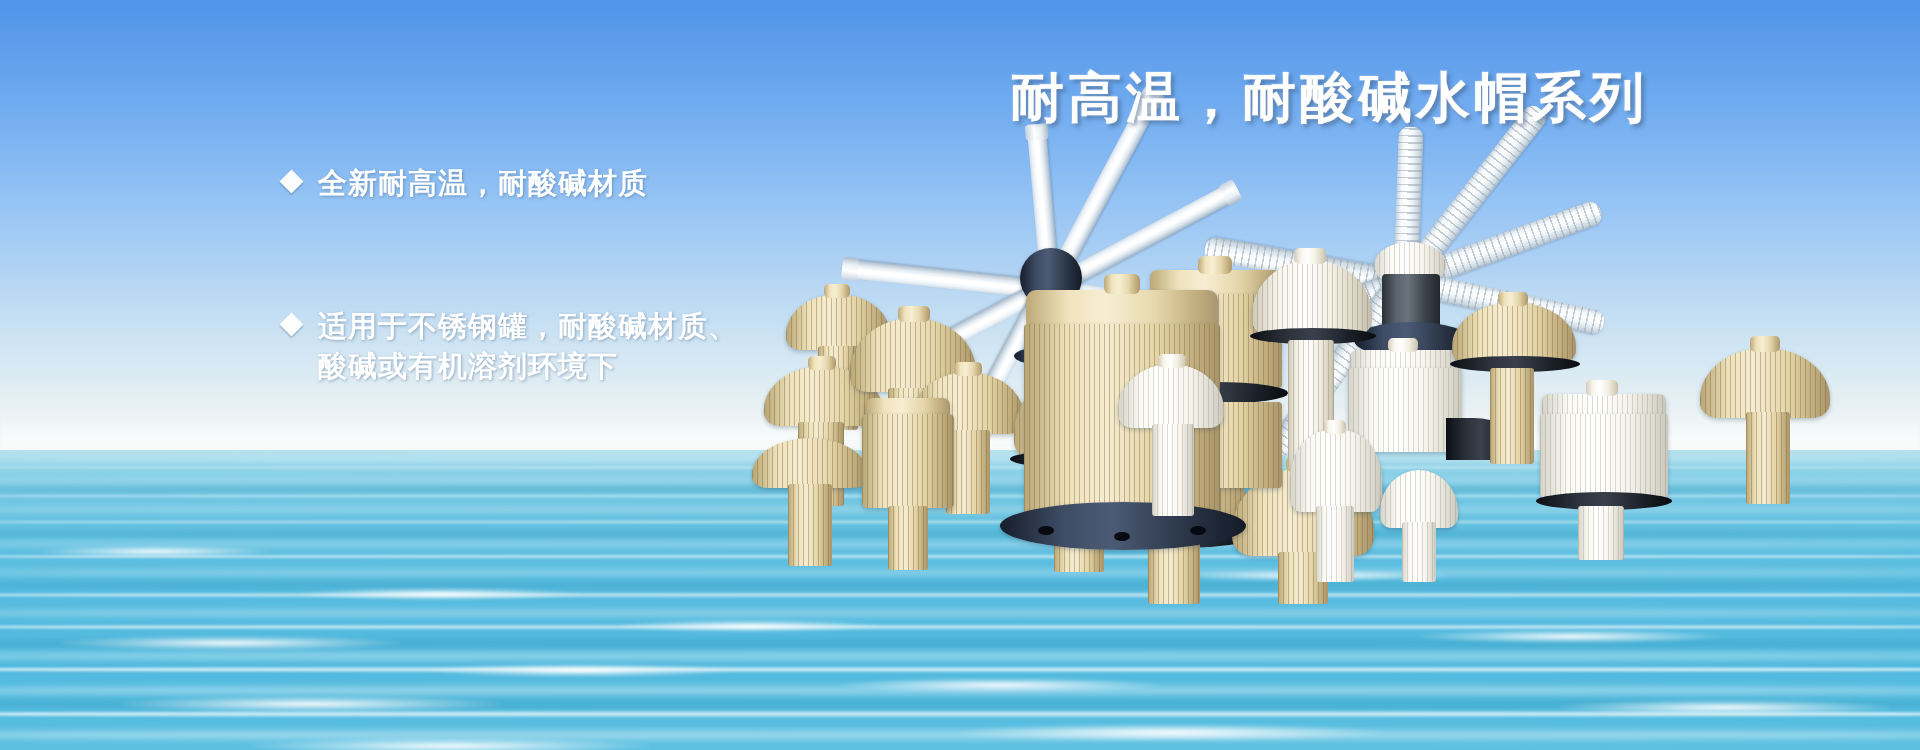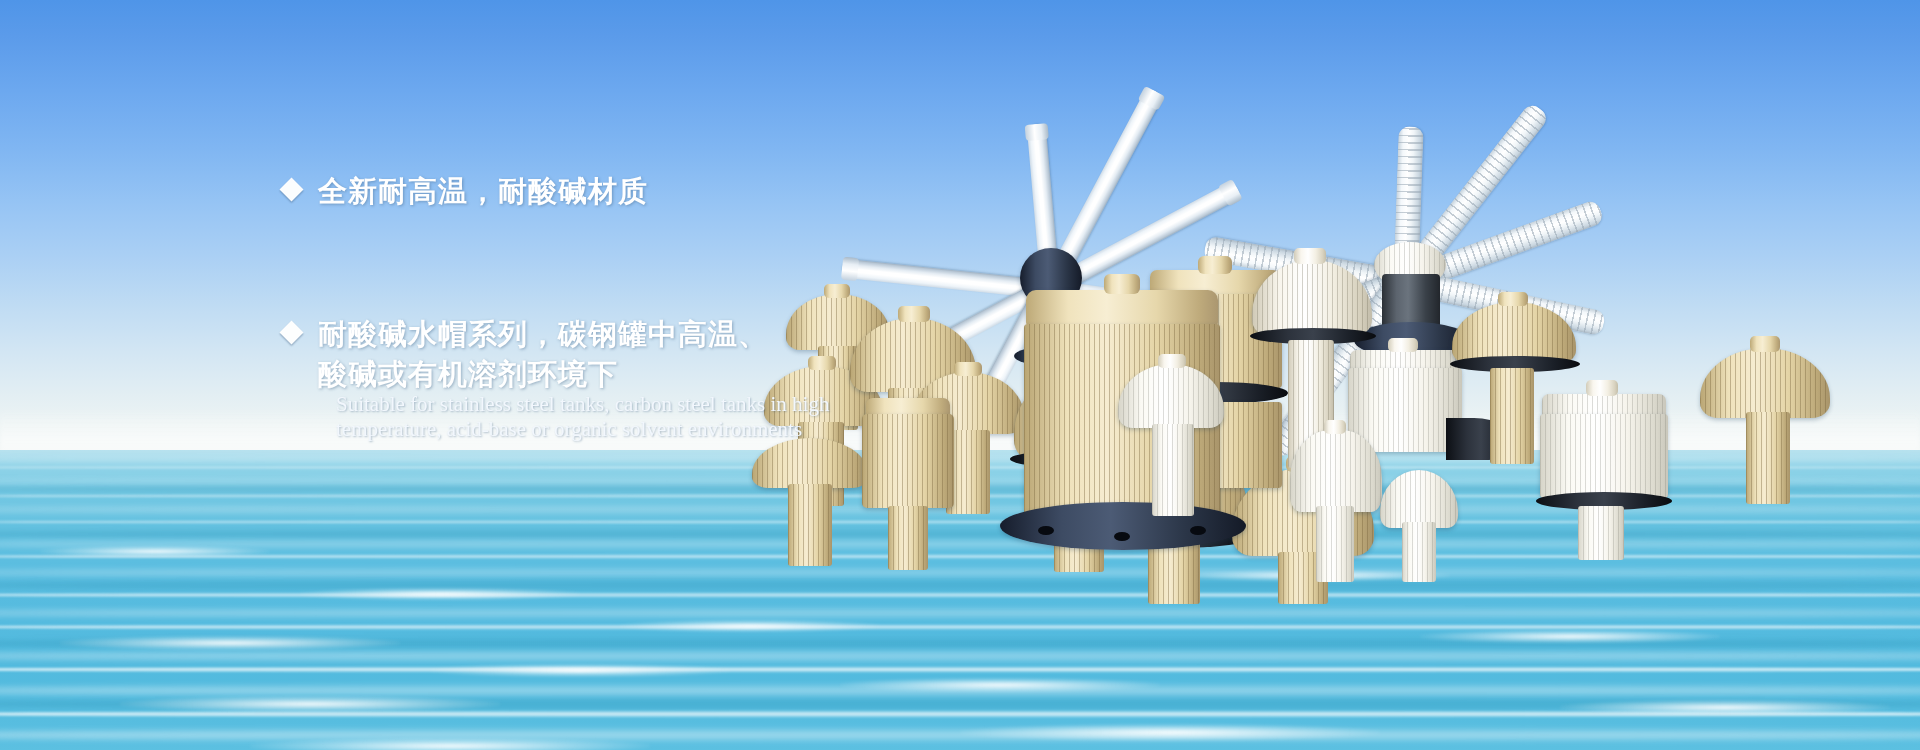--- a/index.html
+++ b/index.html
@@ -76,21 +76,21 @@
     left:1010px;top:62px;
     font-size:54px;
     font-weight:700;
     letter-spacing:4px;
     color:#ffffff;
     text-shadow:3px 3px 4px rgba(60,90,125,.55), 0 0 2px rgba(255,255,255,.6);
     white-space:nowrap;
   }
 
   .bullet-block{position:absolute;}
-  .bullet-row{display:flex;align-items:flex-start;margin-top:8px;}
+  .bullet-row{display:flex;align-items:flex-start;}
   .diamond{
     width:17px;height:17px;
     background:#ffffff;
     transform:rotate(45deg);
     margin-top:10px;
     flex:0 0 auto;
     box-shadow:1px 1px 2px rgba(60,90,125,.45);
     opacity:.97;
   }
   .bullet-cn{
@@ -345,31 +345,30 @@
     <div class="p beige dome shadowlt" style="left:592px;top:152px;width:124px;height:62px;"></div>
     <div class="p beige-plain" style="left:638px;top:142px;width:30px;height:14px;border-radius:5px;"></div>
     <div class="p gasket ellipse" style="left:590px;top:206px;width:130px;height:16px;"></div>
     <div class="p beige" style="left:630px;top:218px;width:44px;height:96px;border-radius:3px;"></div>
 
     <div class="p beige dome shadowlt" style="left:840px;top:198px;width:130px;height:70px;"></div>
     <div class="p beige-plain" style="left:890px;top:186px;width:30px;height:16px;border-radius:5px;"></div>
     <div class="p beige" style="left:886px;top:262px;width:44px;height:92px;border-radius:3px;"></div>
   </div>
 
+  <div class="headline">耐高温，耐酸碱水帽系列</div>
 
   <div class="bullet-block" id="b1">
     <div class="bullet-row">
       <div class="diamond"></div>
       <div class="bullet-cn">全新耐高温，耐酸碱材质</div>
     </div>
   </div>
 
   <div class="bullet-block" id="b2">
     <div class="bullet-row">
       <div class="diamond"></div>
-      <div class="bullet-cn">耐酸碱水帽系列，碳钢罐中高温、
+      <div class="bullet-cn">适用于不锈钢罐，耐酸碱材质、
 酸碱或有机溶剂环境下</div>
     </div>
-    <div class="bullet-en">Suitable for stainless steel tanks, carbon steel tanks in high
-temperature, acid-base or organic solvent environments</div>
   </div>
 
 </div>
 
 </body></html>

